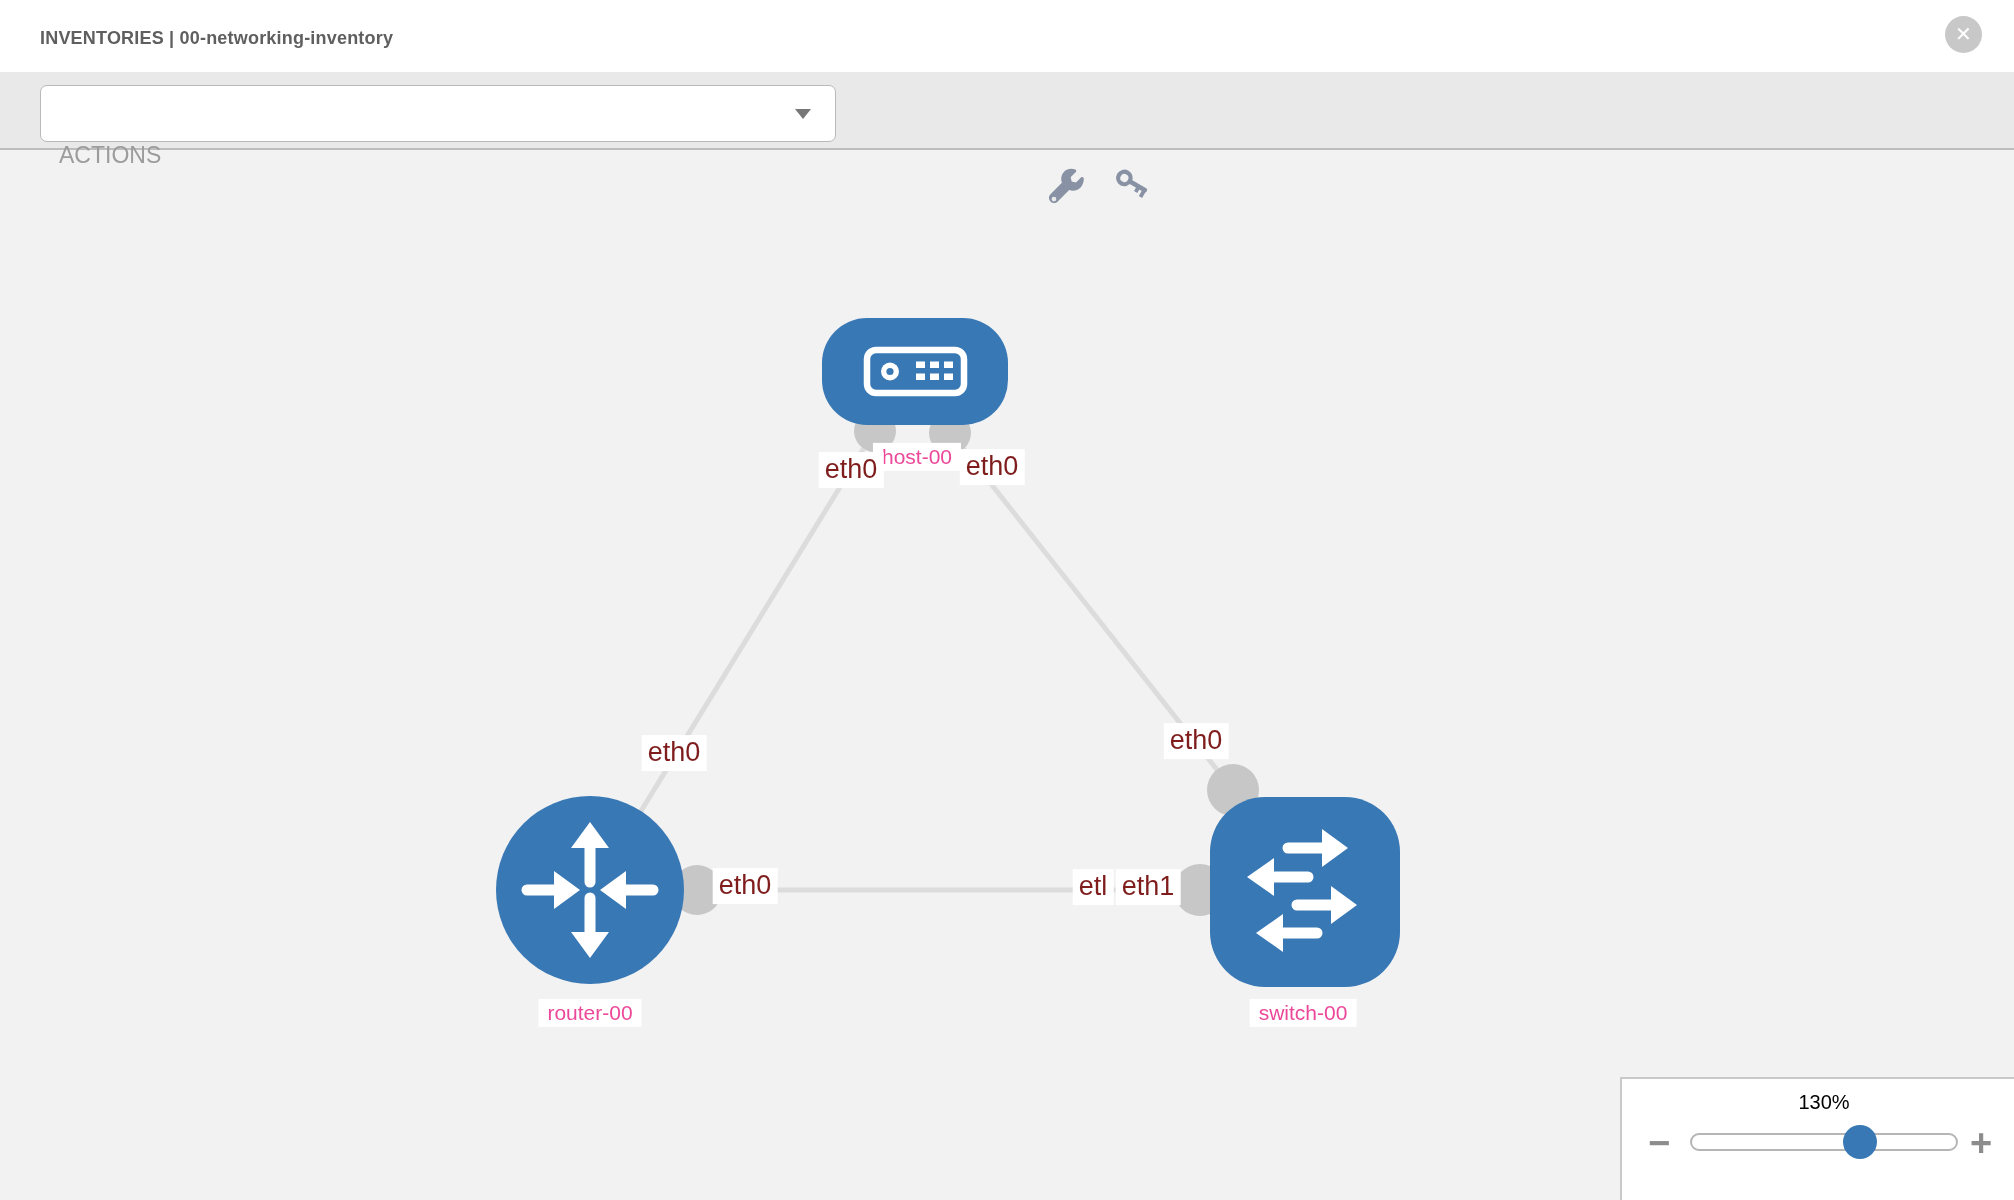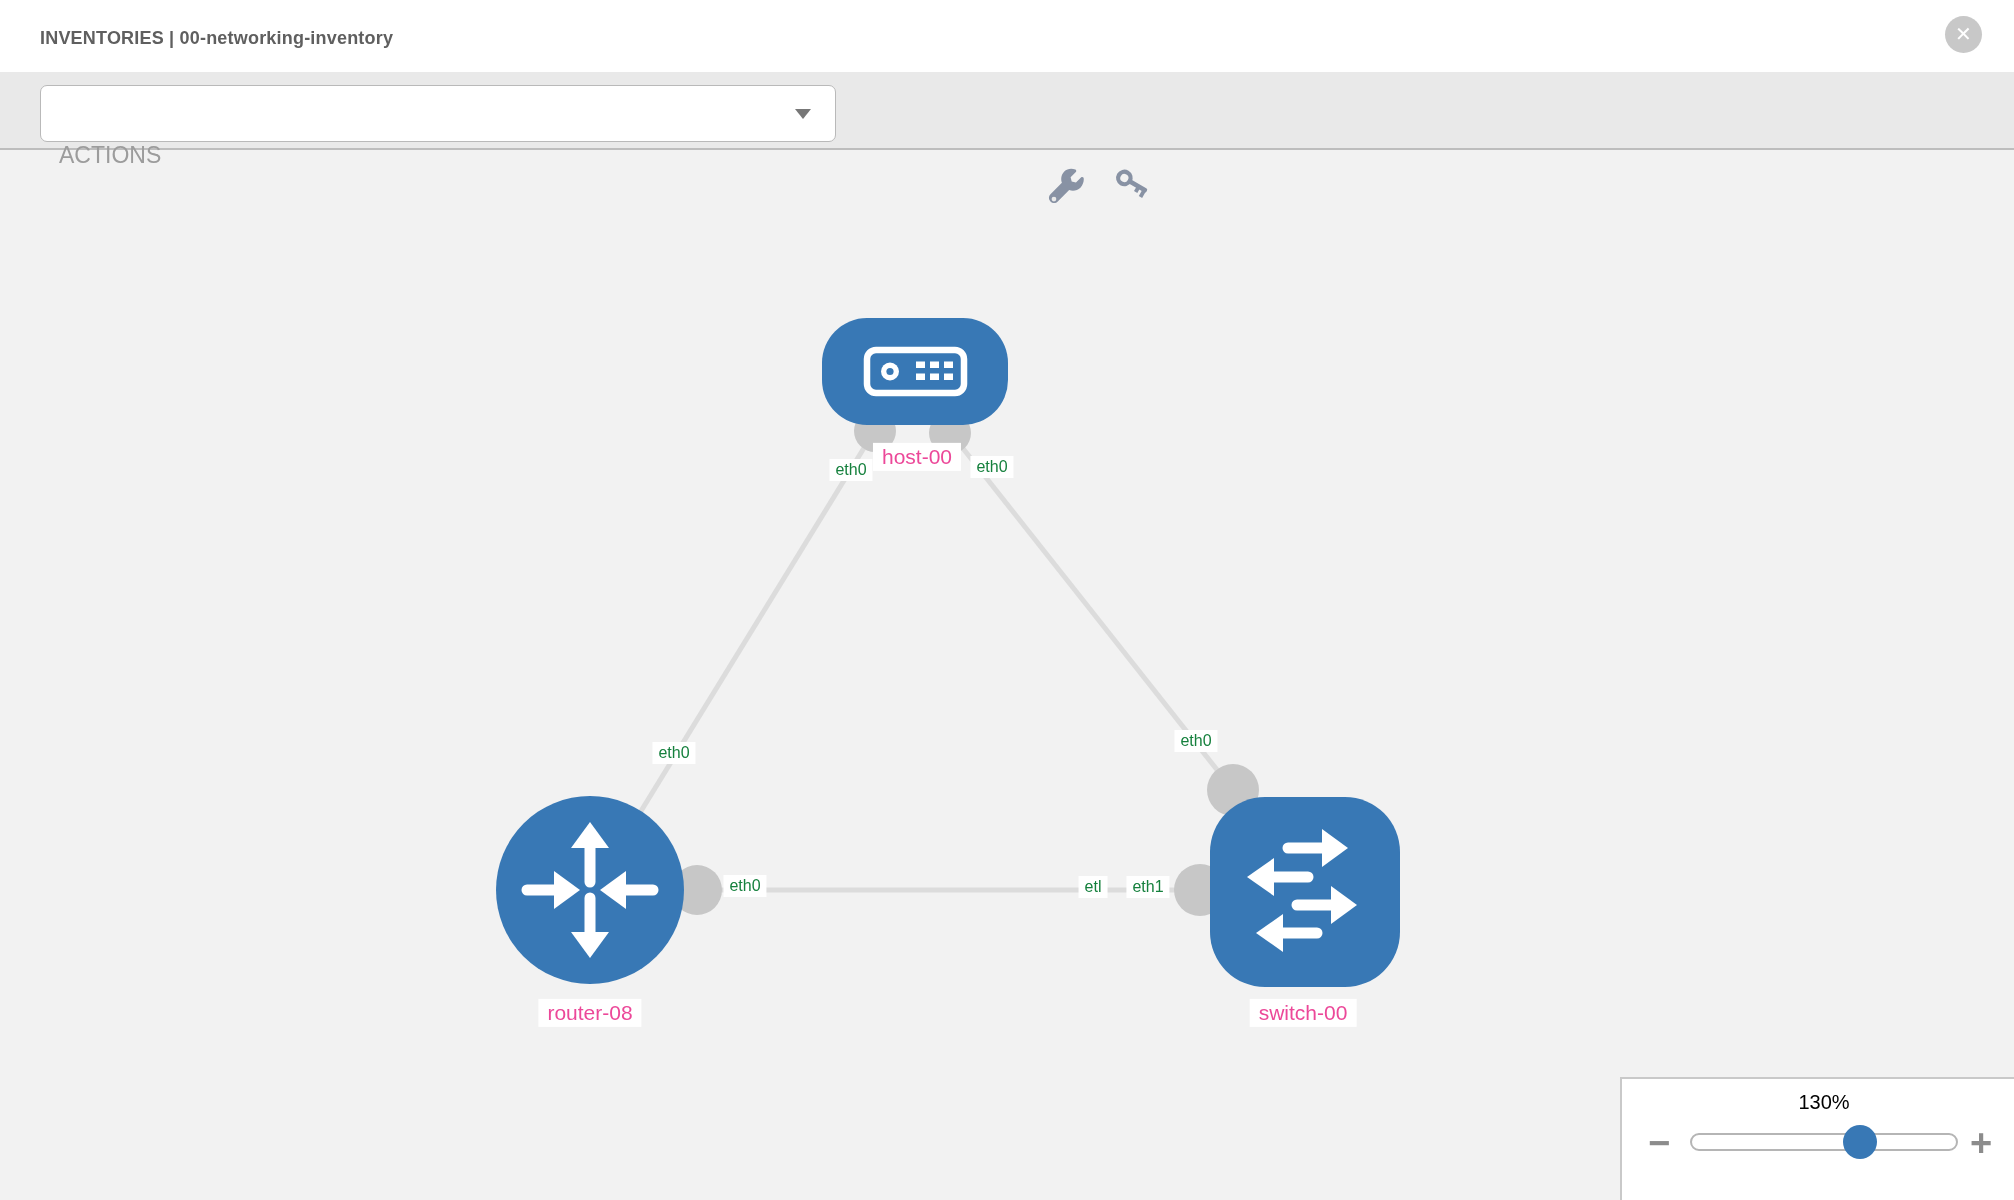--- a/index.html
+++ b/index.html
@@ -43,22 +43,22 @@
   .tool-icon{position:absolute;cursor:pointer;}
   .tool-wrench{left:1047px;top:96px;}
   .tool-key{left:1112px;top:97px;}
   
   .canvas{
     position:absolute;left:0;top:150px;width:2014px;height:1050px;background:#f2f2f2;z-index:1;
   }
   .topo-svg{position:absolute;left:0;top:0;z-index:2;}
   
   .chip{
-    position:absolute;transform:translate(-50%,-50%);background:#ffffff;color:#15803d;
-    font-size:16px;padding:1px 6px;white-space:nowrap;z-index:3;line-height:1.25;
+    position:absolute;transform:translate(-50%,-50%);background:#ffffff;color:#7f1d1d;
+    font-size:27px;padding:1px 6px;white-space:nowrap;z-index:3;line-height:1.25;
   }
   .chip.node-label{font-size:21px;color:#ec4899;padding:1px 9px;}
   .chip.over{z-index:4;}
   
   .zoom-panel{
     position:absolute;left:1620px;top:1077px;width:394px;height:123px;background:#ffffff;
     border-left:2px solid #c9c9c9;border-top:2px solid #c9c9c9;z-index:6;box-sizing:border-box;
   }
   .zoom-level{
     position:absolute;left:68px;top:12px;width:268px;text-align:center;
@@ -176,21 +176,21 @@
 </svg>
 
 <div class="chip node-label" style="left:917px;top:457px;">host-00</div>
 <div class="chip" style="left:851px;top:470px;">eth0</div>
 <div class="chip" style="left:992px;top:467px;">eth0</div>
 <div class="chip" style="left:674px;top:753px;">eth0</div>
 <div class="chip" style="left:1196px;top:741px;">eth0</div>
 <div class="chip" style="left:745px;top:886px;">eth0</div>
 <div class="chip" style="left:1093px;top:887px;">etl</div>
 <div class="chip over" style="left:1130px;top:887px;margin-left:18px;">eth1</div>
-<div class="chip node-label" style="left:590px;top:1013px;">router-08</div>
+<div class="chip node-label" style="left:590px;top:1013px;">router-00</div>
 <div class="chip node-label" style="left:1303px;top:1013px;">switch-00</div>
 
 <div class="zoom-panel">
   <div class="zoom-level">130%</div>
   <div class="zoom-btn zoom-minus">−</div>
   <div class="zoom-track"></div>
   <div class="zoom-thumb"></div>
   <div class="zoom-btn zoom-plus">+</div>
 </div>
 

